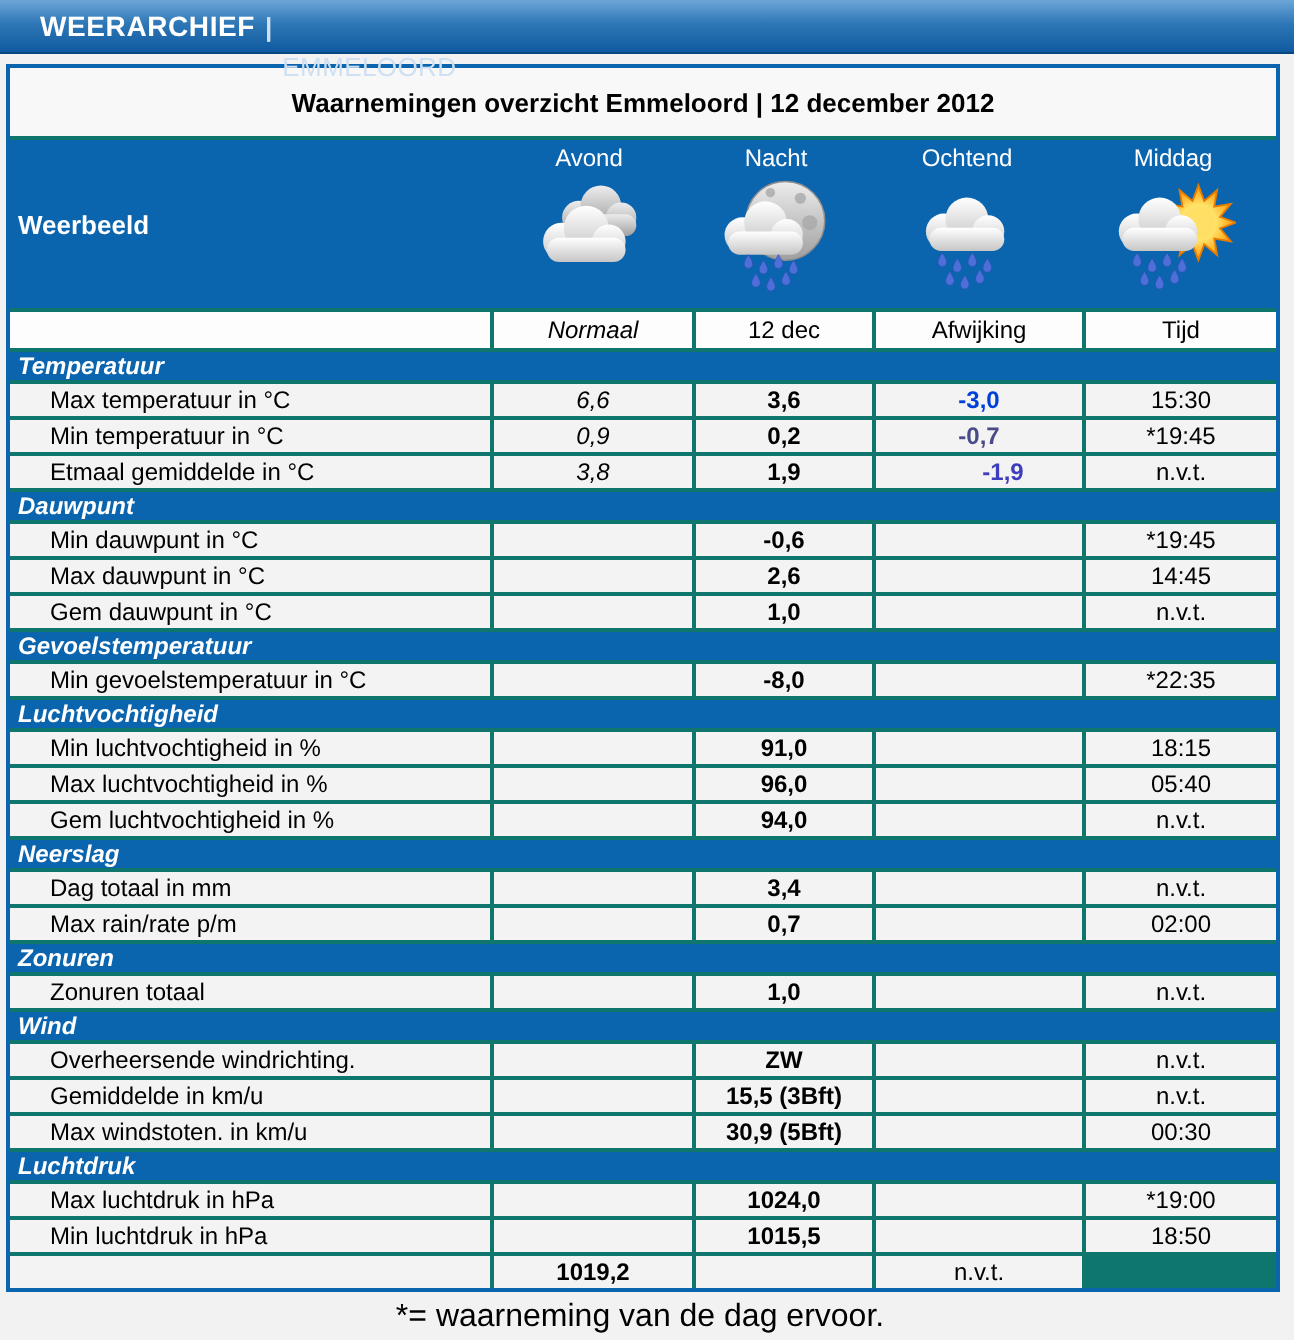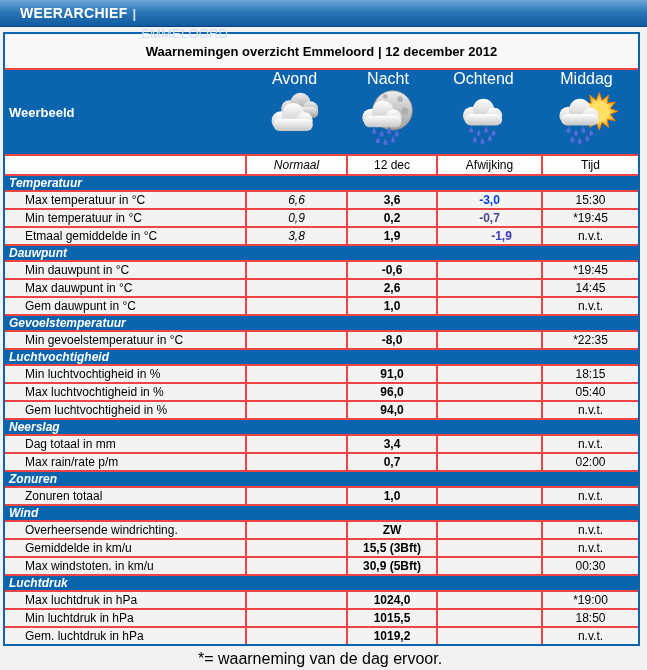--- a/index.html
+++ b/index.html
@@ -17,42 +17,42 @@
     display:flex;align-items:center;
     padding-left:20px;box-sizing:border-box;
   }
   .topbar .brand{color:#ffffff;font-weight:bold;font-size:14px;letter-spacing:.3px;}
   .topbar .sep{color:#cfe0f2;font-weight:bold;font-size:13px;margin:0 5px;}
   .topbar .loc{color:#cfe0f2;font-weight:normal;font-size:13px;letter-spacing:.2px;margin-top:40px;}
 
   
   .board{
     margin:5px 0 0 3px;width:637px;box-sizing:border-box;
-    background:#ef4444;border:2px solid #0a64ae;
+    background:#0f766e;border:2px solid #0a64ae;
   }
   .row{
     display:grid;
     grid-template-columns:240px 99px 88px 103px 1fr;
     column-gap:2px;
     margin-bottom:2px;
   }
   .row:last-child{margin-bottom:0;}
   .title-row{
     background:#f8f8f8;height:34px;margin-bottom:2px;
     display:flex;align-items:center;justify-content:center;
   }
   .title-row span{font-size:13px;font-weight:bold;color:#000;}
 
   
   .wb-row{background:#0a64ae;height:84px;display:grid;
     grid-template-columns:240px 99px 88px 103px 1fr;margin-bottom:2px;}
   .wb-label{display:flex;align-items:center;padding-left:4px;
     color:#fff;font-weight:bold;font-size:13px;}
   .wb-part{display:flex;flex-direction:column;align-items:center;padding-top:2px;}
-  .wb-part .part-label{color:#fff;font-size:16px;line-height:14px;}
+  .wb-part .part-label{color:#fff;font-size:12px;line-height:14px;}
 
   
   .sub-row .cell{background:#fdfdfd;height:18px;line-height:18px;}
   .cell{
     font-size:12px;color:#000;text-align:center;
     white-space:nowrap;overflow:hidden;
   }
   .cell.lbl{text-align:left;padding-left:20px;}
   .italic{font-style:italic;}
   .bold{font-weight:bold;}
@@ -362,21 +362,20 @@
         <div class="cell">*19:00</div>
       </div>
       <div class="row data-row">
         <div class="cell lbl">Min luchtdruk in hPa</div>
         <div class="cell italic">&nbsp;</div>
         <div class="cell bold">1015,5</div>
         <div class="cell bold">&nbsp;</div>
         <div class="cell">18:50</div>
       </div>
       <div class="row data-row">
-        <div class="cell lbl">Gem. luchtdruk in hPa</div>
         <div class="cell italic">&nbsp;</div>
         <div class="cell bold">1019,2</div>
         <div class="cell bold">&nbsp;</div>
         <div class="cell">n.v.t.</div>
       </div>
     </div>
 </div>
 
 <div class="footnote">*= waarneming van de dag ervoor.</div>
 

